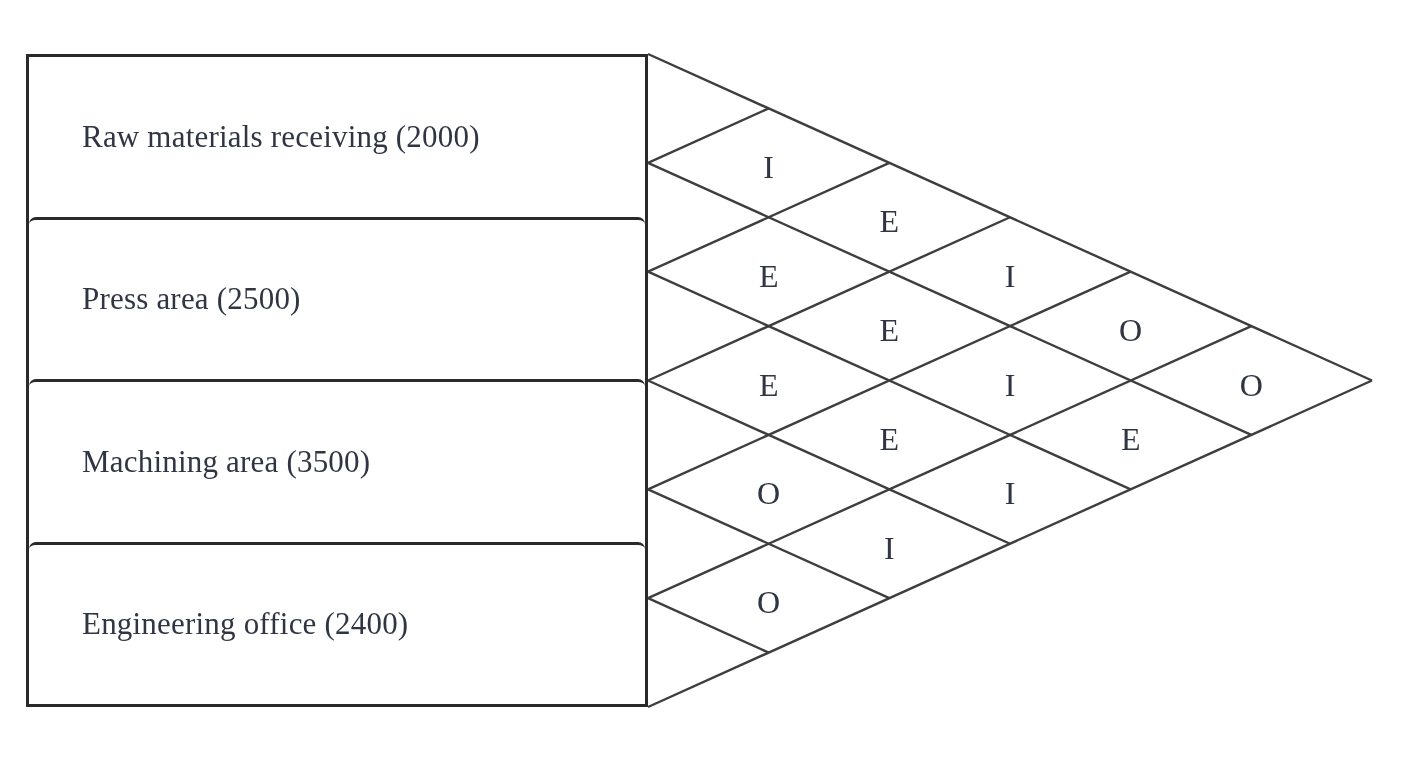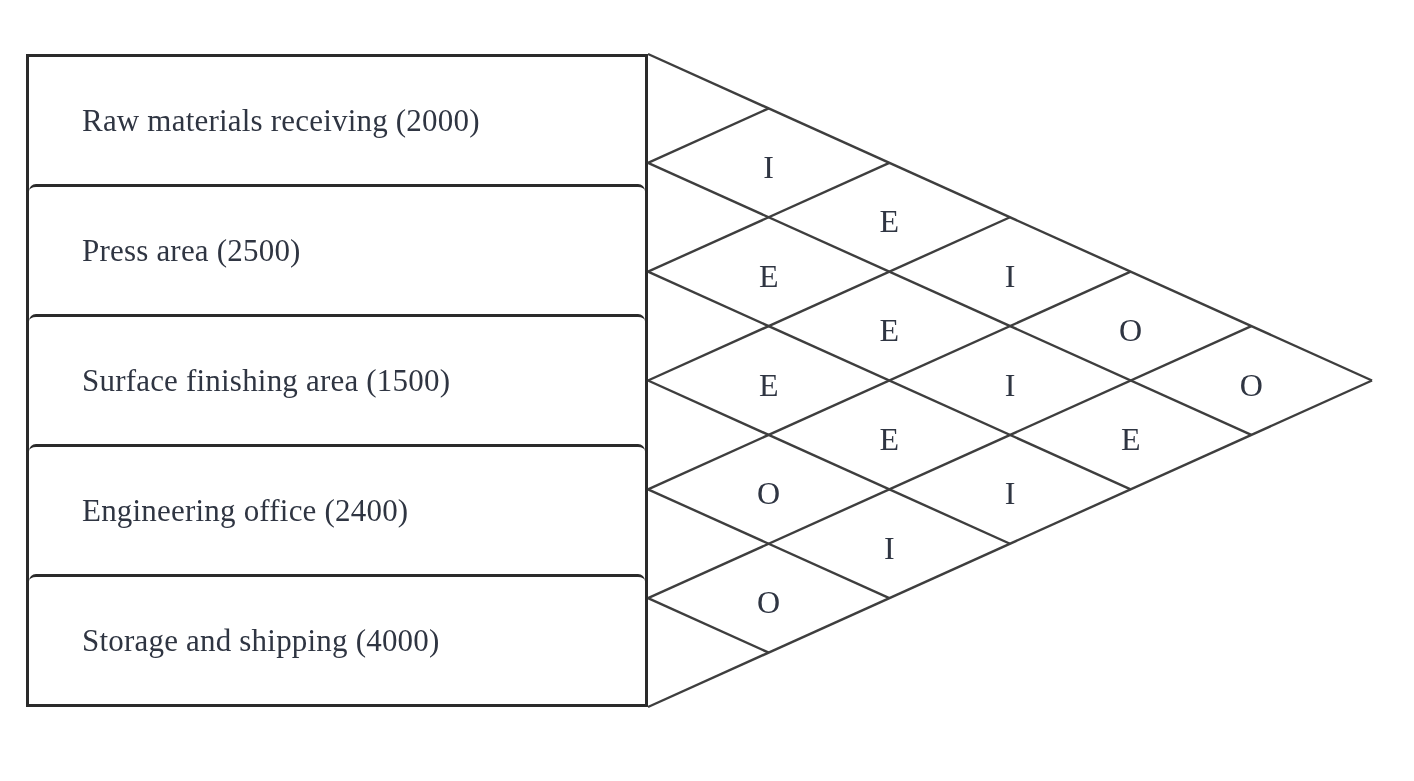--- a/index.html
+++ b/index.html
@@ -67,27 +67,24 @@
 <div class="canvas">
 
   <div class="dept-table">
     <div class="dept-row">
       <span class="dept-label">Raw materials receiving (2000)</span>
     </div>
     <div class="dept-row">
       <span class="dept-label">Press area (2500)</span>
     </div>
     <div class="dept-row">
-      <span class="dept-label">Surface finishing area (1500)</span>
+      <span class="dept-label">Machining area (3500)</span>
     </div>
     <div class="dept-row">
       <span class="dept-label">Engineering office (2400)</span>
-    </div>
-    <div class="dept-row">
-      <span class="dept-label">Storage and shipping (4000)</span>
     </div>
   </div>
 
   <svg class="lattice-svg" id="lattice" viewBox="0 0 1414 781" xmlns="http://www.w3.org/2000/svg">
       <line x1="648" y1="54" x2="1372" y2="380.5"></line>
       <line x1="648" y1="162.83333333333331" x2="1251.3333333333335" y2="434.91666666666663"></line>
       <line x1="648" y1="271.66666666666663" x2="1130.6666666666667" y2="489.3333333333333"></line>
       <line x1="648" y1="380.5" x2="1010" y2="543.75"></line>
       <line x1="648" y1="489.3333333333333" x2="889.3333333333334" y2="598.1666666666666"></line>
       <line x1="648" y1="598.1666666666666" x2="768.6666666666666" y2="652.5833333333333"></line>

